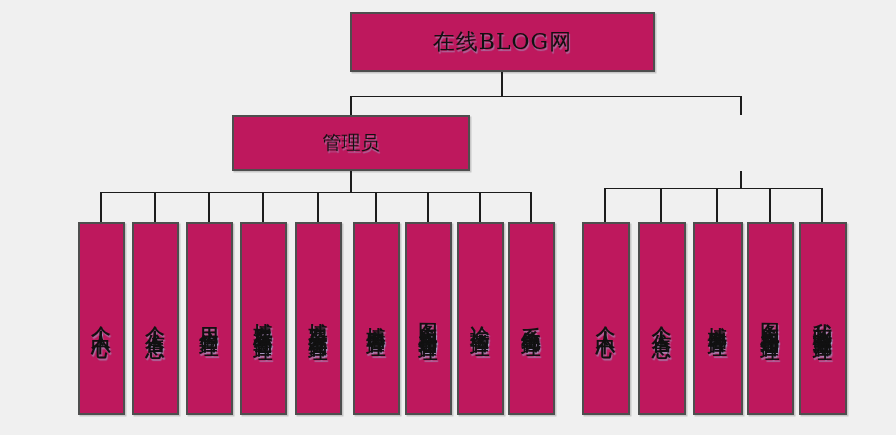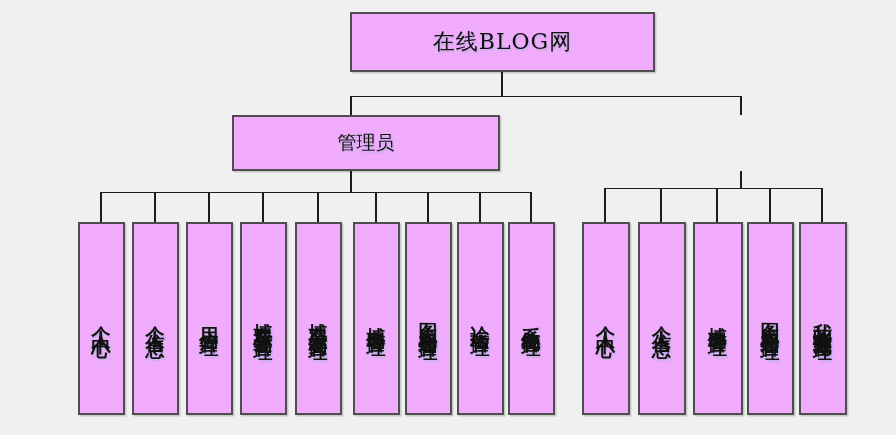--- a/index.html
+++ b/index.html
@@ -7,21 +7,21 @@
     position: relative;
     width: 896px;
     height: 435px;
     background: #f0f0f0;
     overflow: hidden;
     font-family: "DejaVu Sans", "Liberation Sans", sans-serif;
   }
   .node {
     position: absolute;
     box-sizing: border-box;
-    background: #f0abfc;
+    background: #be185d;
     border: 2px solid #4e4e4e;
     box-shadow: 1.5px 1.5px 0 rgba(125,125,125,0.35);
     display: flex;
     align-items: center;
     justify-content: center;
     color: #111;
   }
   .node span {
     text-shadow: 1px 2px 1px rgba(155,183,218,0.5);
     white-space: nowrap;
@@ -59,21 +59,21 @@
 
   <div class="node root-node" style="left:350px; top:12px; width:305px; height:60px;">
     <span>在线BLOG网</span>
   </div>
 
   <div class="vline" style="left:501px; top:72px; height:24px;"></div>
   <div class="hline" style="left:351px; top:96px; width:390px;"></div>
   <div class="vline" style="left:350px; top:96px; height:19px;"></div>
   <div class="vline" style="left:740px; top:96px; height:19px;"></div>
 
-  <div class="node branch-node" style="left:232px; top:115px; width:268px; height:56px;">
+  <div class="node branch-node" style="left:232px; top:115px; width:238px; height:56px;">
     <span>管理员</span>
   </div>
 
   <div class="vline" style="left:350px; top:171px; height:21px;"></div>
   <div class="hline" style="left:101px; top:192px; width:431px;"></div>
   <div class="vline" style="left:100px; top:192px; height:30px;"></div>
   <div class="vline" style="left:154px; top:192px; height:30px;"></div>
   <div class="vline" style="left:208px; top:192px; height:30px;"></div>
   <div class="vline" style="left:262px; top:192px; height:30px;"></div>
   <div class="vline" style="left:317px; top:192px; height:30px;"></div>

